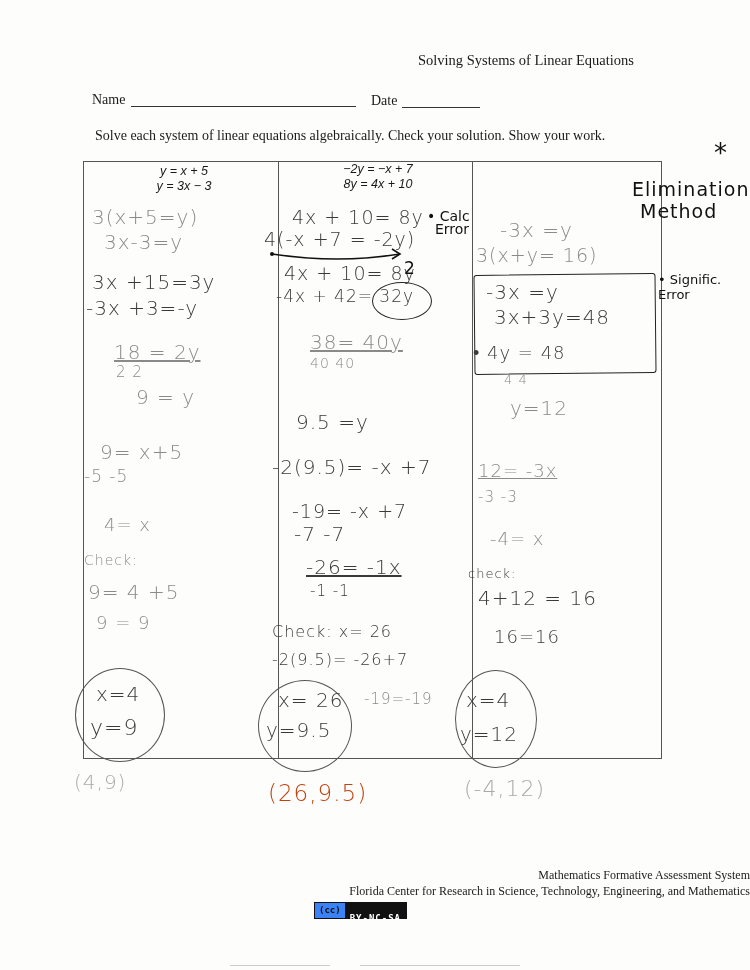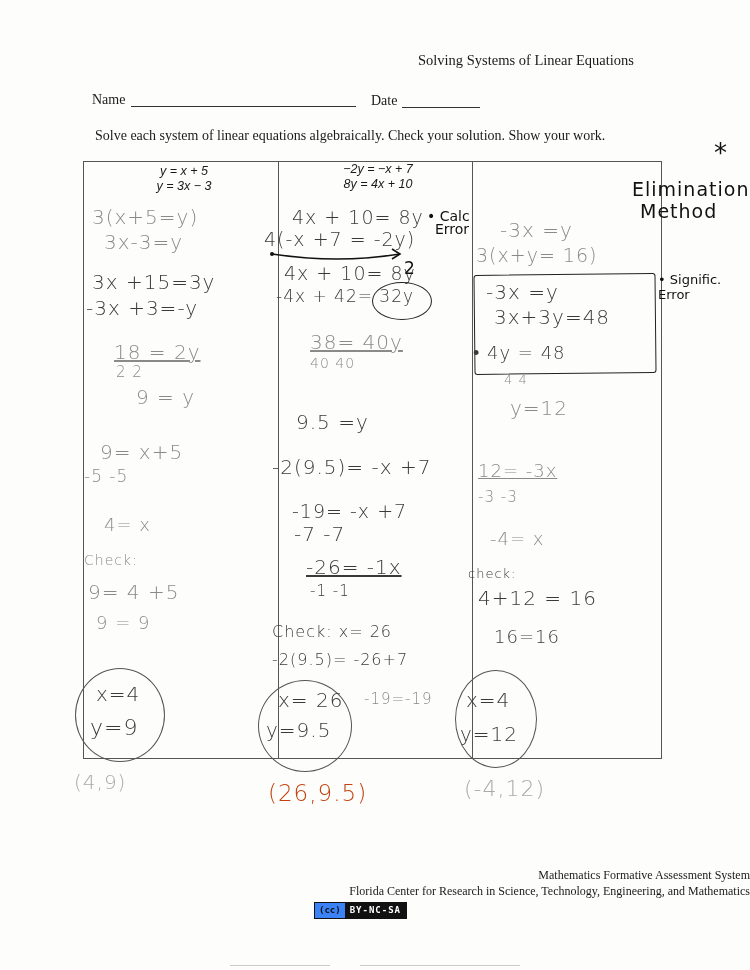--- a/index.html
+++ b/index.html
@@ -35,21 +35,21 @@
   .rect-box { position: absolute; border: 1.6px solid #222; border-radius: 3px; }
   .oval { position: absolute; border: 1.5px solid #222; border-radius: 50%; }
 
   .footer { position: absolute; width: 750px; text-align: right; font-size: 12px; line-height: 16px; }
   .cc-badge {
     position: absolute; left: 314px; top: 902px; height: 15px;
     display: flex; border: 1px solid #111; font-family: "DejaVu Sans Mono", monospace;
     font-size: 9px; font-weight: bold;
   }
   .cc-badge .cc { padding: 0 4px; background: #3b82f6; color: #111; line-height: 15px; }
-  .cc-badge .lic { padding: 0 5px; background: #111; color: #fff; line-height: 15px; letter-spacing: 1px; }
+  .cc-badge .lic { padding: 8px 5px; background: #111; color: #fff; line-height: 15px; letter-spacing: 1px; }
   .fadeline { position: absolute; top: 965px; height: 1px; background: #ccc; }
 </style>
 </head>
 <body>
 
 <div class="abs title">Solving Systems of Linear Equations</div>
 <div class="abs name-label">Name</div>
 <div class="abs name-line"></div>
 <div class="abs date-label">Date</div>
 <div class="abs date-line"></div>

